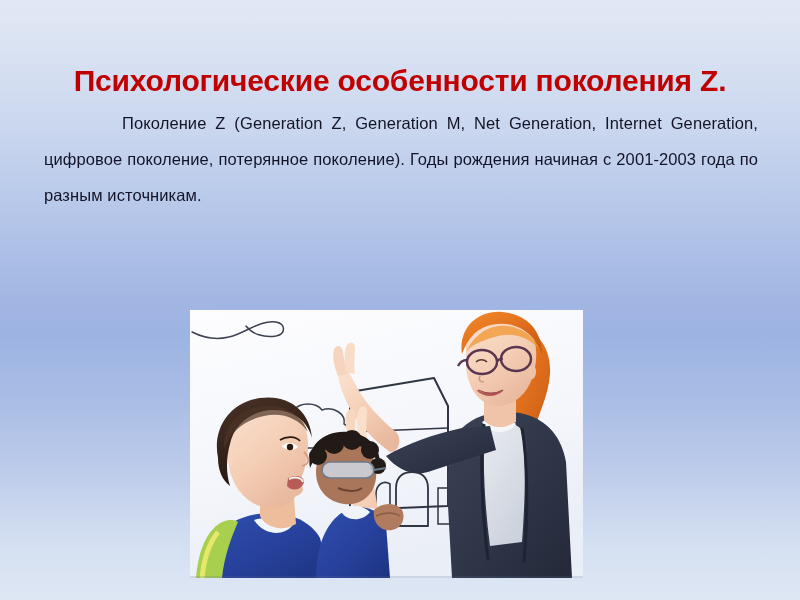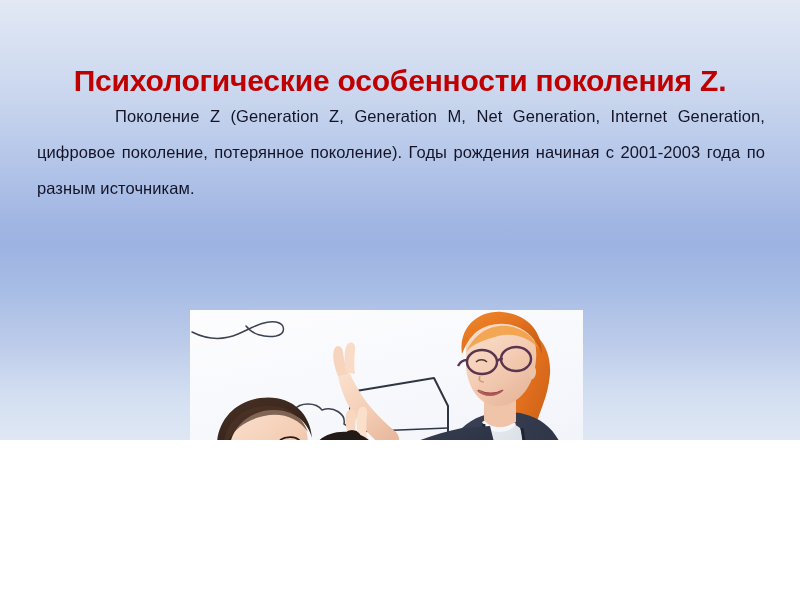--- a/index.html
+++ b/index.html
@@ -10,21 +10,21 @@
   body {
     width: 800px;
     height: 600px;
     overflow: hidden;
     font-family: "Liberation Sans", "DejaVu Sans", sans-serif;
   }
 
   #slide {
     position: relative;
     width: 800px;
-    height: 440px;
+    height: 600px;
     box-sizing: border-box;
     background: linear-gradient(to bottom,
         #e2e9f5 0%,
         #dce4f3 6%,
         #c9d6ee 22%,
         #b2c4e8 38%,
         #a2b6e3 50%,
         #9db3e2 56%,
         #a8bde5 66%,
         #bccbea 78%,
@@ -50,21 +50,21 @@
 
   
   #body-text {
     position: absolute;
     left: 32px;
     top: 93px;
     width: 738px;
   }
 
   .para {
-    margin: 5px;
+    margin: 12px;
     font-size: 16.5px;
     line-height: 36px;
     color: #141428;
     text-align: justify;
     text-justify: inter-word;
     letter-spacing: 0.1px;
   }
   .para.p1 { text-indent: 78px; }
   .para.p2 { text-indent: 84px; margin-top: 2px; }
   .para:last-child { text-align-last: left; }

